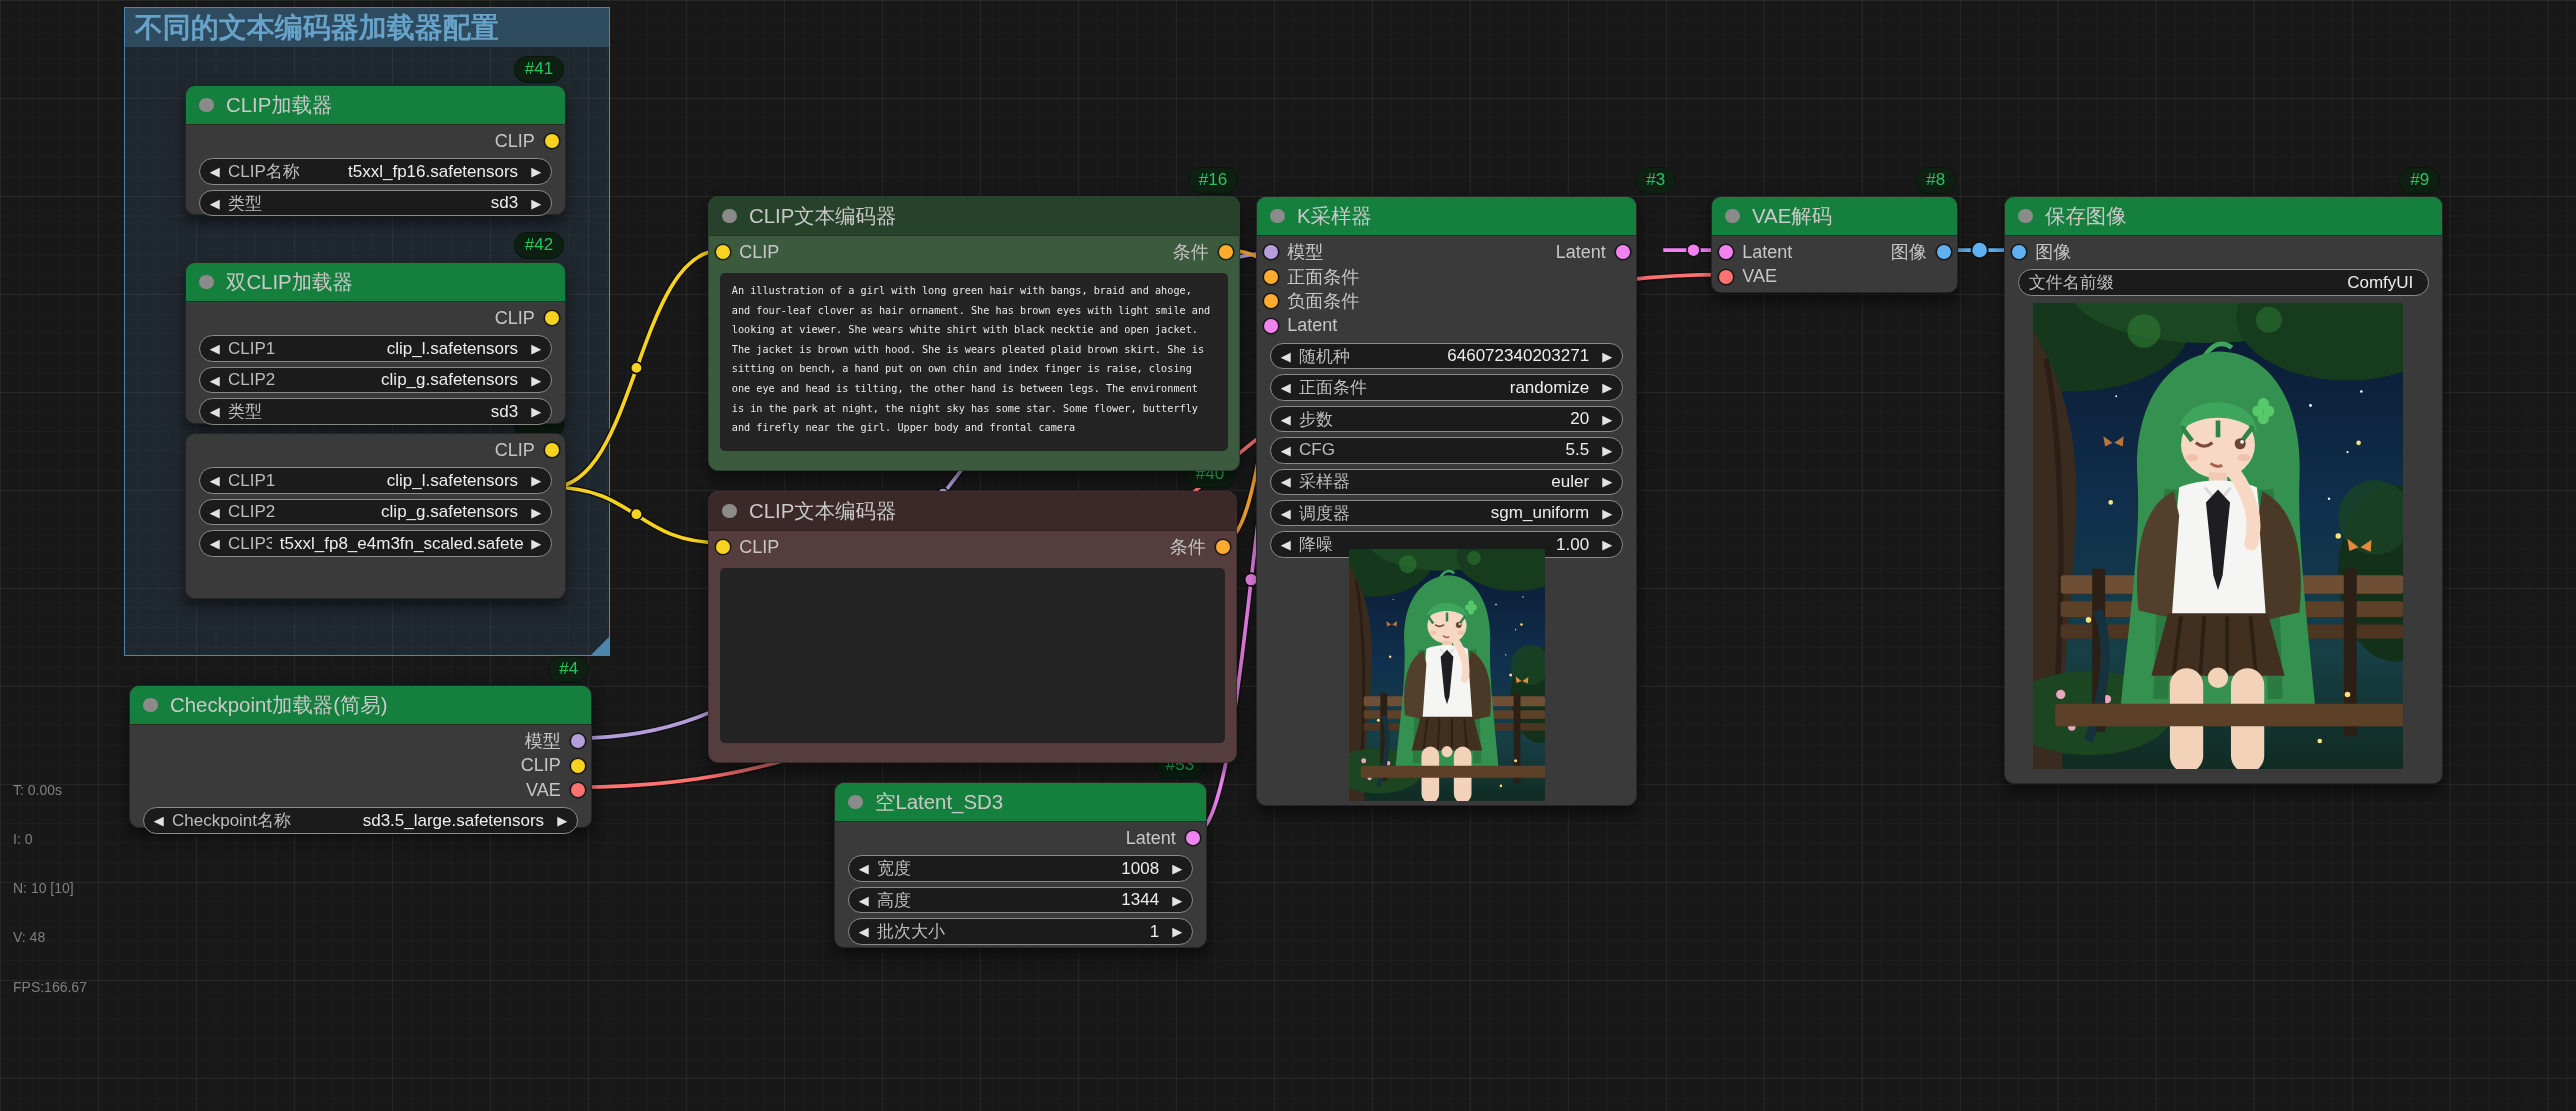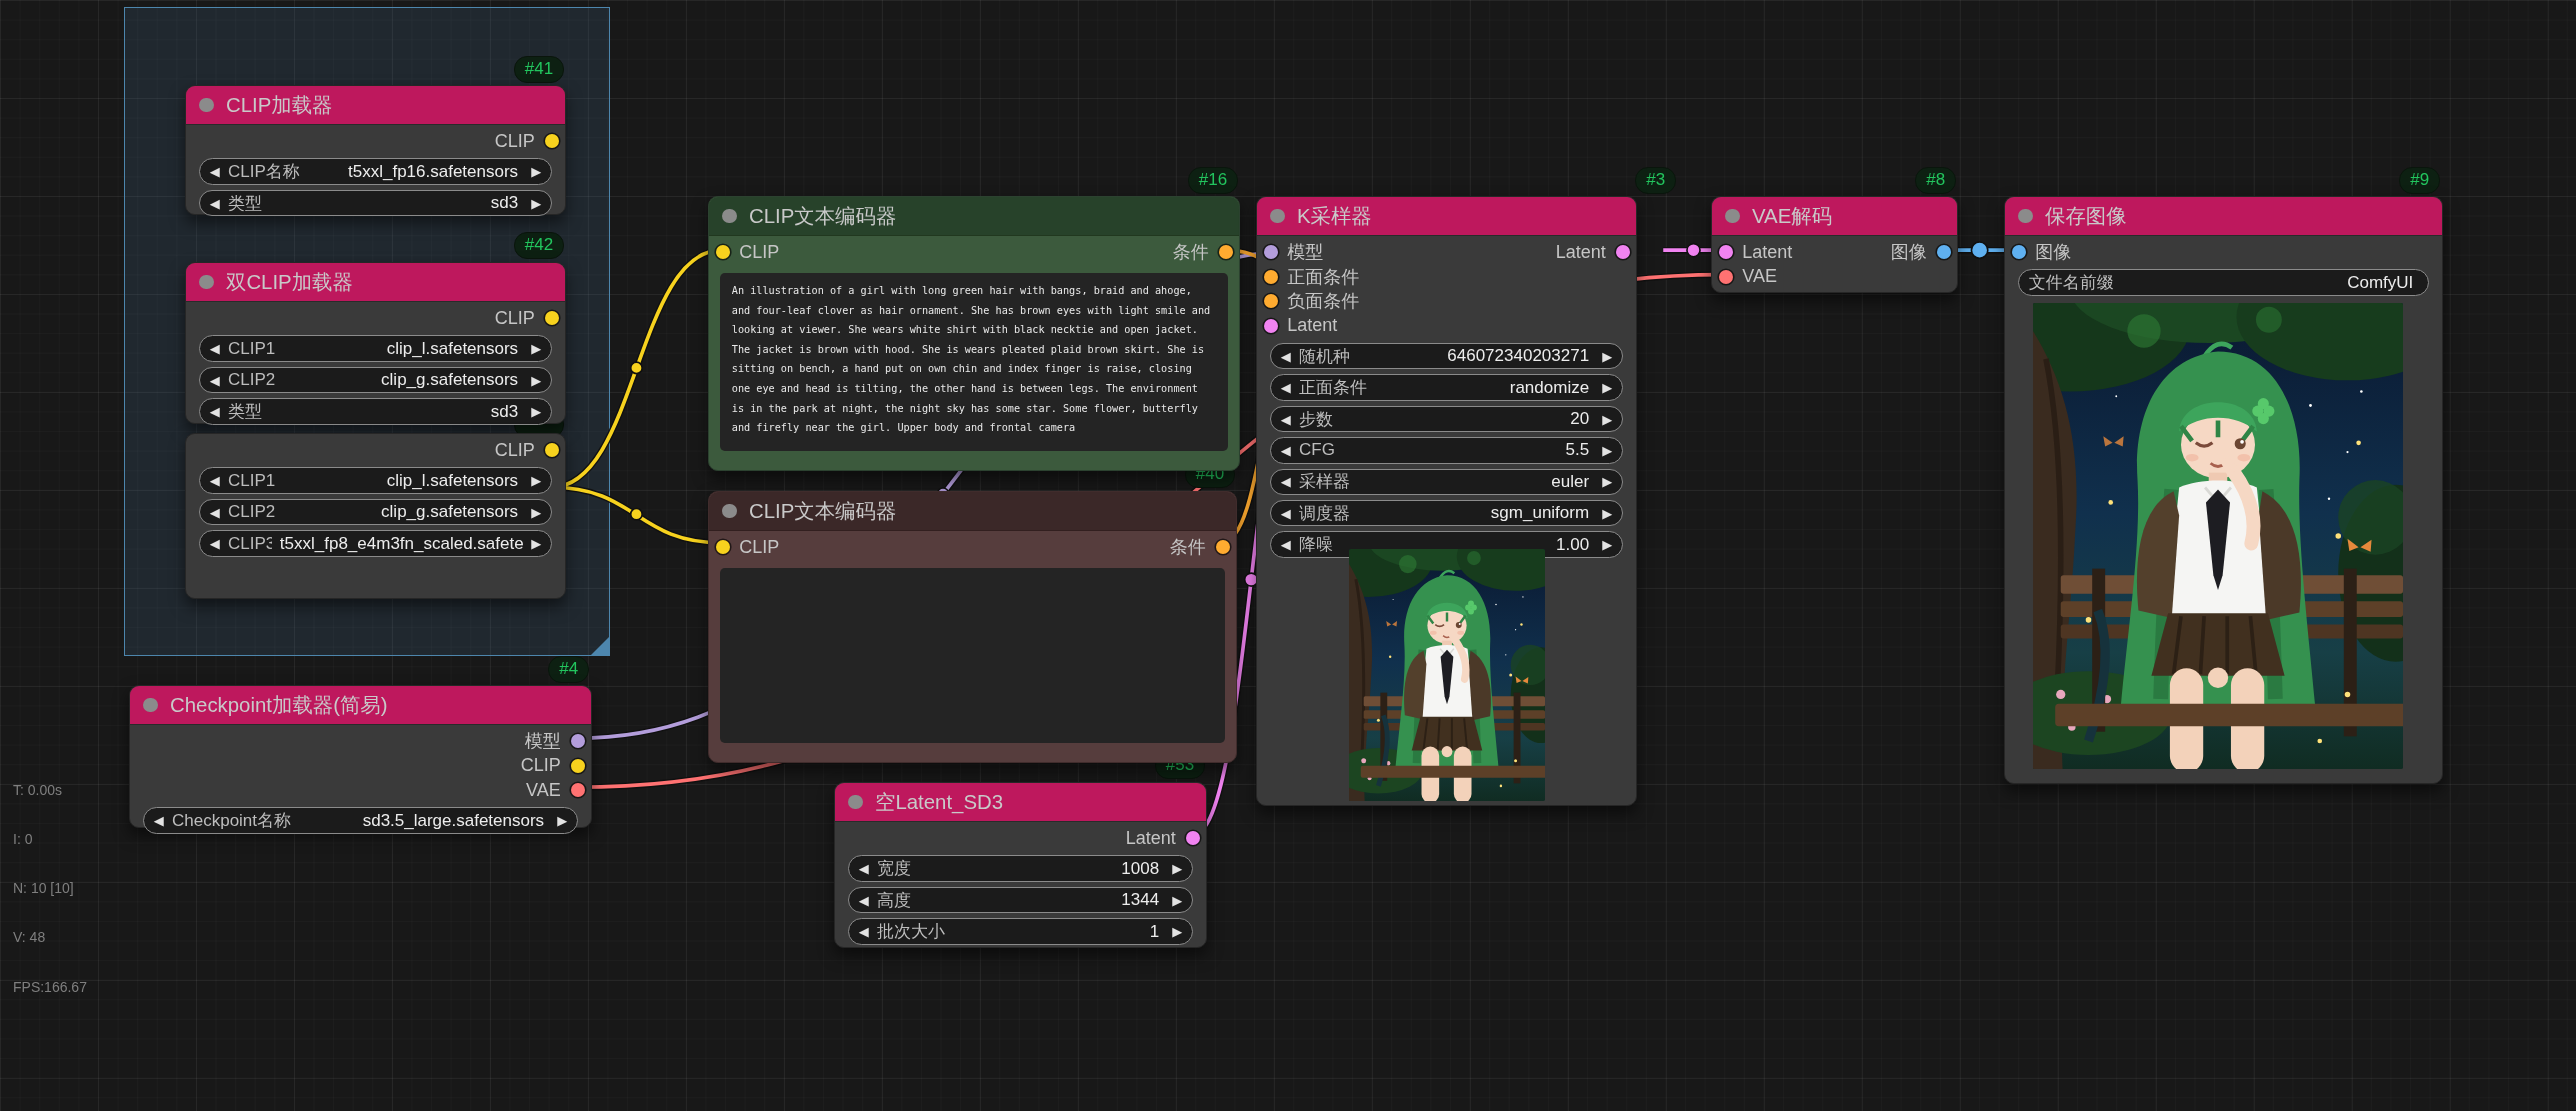--- a/index.html
+++ b/index.html
@@ -20,21 +20,21 @@
   .group-title{height:39px;background:#2d4a5e;color:#67a3c9;font-size:28px;font-weight:bold;
     line-height:39px;padding:0 9.8px;white-space:nowrap;overflow:hidden;}
   .group-resize{position:absolute;right:0;bottom:0;width:0;height:0;
     border-left:18px solid transparent;border-bottom:18px solid #4d86ad;}
   
   #wires{position:absolute;left:0;top:0;z-index:1;pointer-events:none;}
   
   .node{position:absolute;z-index:2;background:#3a3a3a;border-radius:9.8px;
     box-shadow:0 7.4px 14.7px rgba(0,0,0,.5);border:0.8px solid #262626;}
   .node-header{height:38px;display:flex;align-items:center;gap:12.3px;padding:0 13px;
-    background:#be185d;border-bottom:0.8px solid #2a2a2a;border-radius:9px 9px 0 0;
+    background:#15803d;border-bottom:0.8px solid #2a2a2a;border-radius:9px 9px 0 0;
     font-size:20.4px;color:#c9c9c9;white-space:nowrap;overflow:hidden;}
   .collapse-dot{width:14.7px;height:14.7px;border-radius:50%;background:#8b8b8b;flex:none;}
   .node.green{background:#3c5a3d;border-color:#2c4230;}
   .node.green .node-header{background:#27422a;border-bottom-color:#21381f;}
   .node.red{background:#563d3d;border-color:#402c2c;}
   .node.red .node-header{background:#3b2828;border-bottom-color:#321f1f;}
   
   .badge{position:absolute;z-index:1;height:24.5px;padding:0 9.8px;background:#0d2012;
     border:0.8px solid #0a150c;border-radius:13px;color:#22c55e;font-size:17px;
     display:flex;align-items:center;}
@@ -156,20 +156,21 @@
           </g>
         <g fill="#e6893c" opacity=".8">
             <path d="M86,150 l-10,-7 l2,11 Z"></path>
             <path d="M88,150 l10,-7 l-1,11 Z"></path>
           </g>
       </symbol>
     </defs>
   </svg>
 
   <div class="group" style="left:124px;top:6.5px;width:484px;height:647px;">
+    <div class="group-title">不同的文本编码器加载器配置</div>
     <div class="group-resize"></div>
   </div>
 
   <svg id="wires" width="2576" height="1111" viewBox="0 0 3150 1359">
     <g fill="none" stroke="#101010" stroke-width="8" opacity=".9">
       <path d="M674,596 C778,596 778,306 882,306"></path>
       <path d="M674,596 C778,596 778,664 882,664"></path>
       <path d="M704,903 C1153,903 1153,306 1602,306"></path>
       <path d="M704,963 C1406,963 1406,336 2108,336"></path>
       <path d="M1498,306 C1550,306 1550,336 1602,336"></path>

